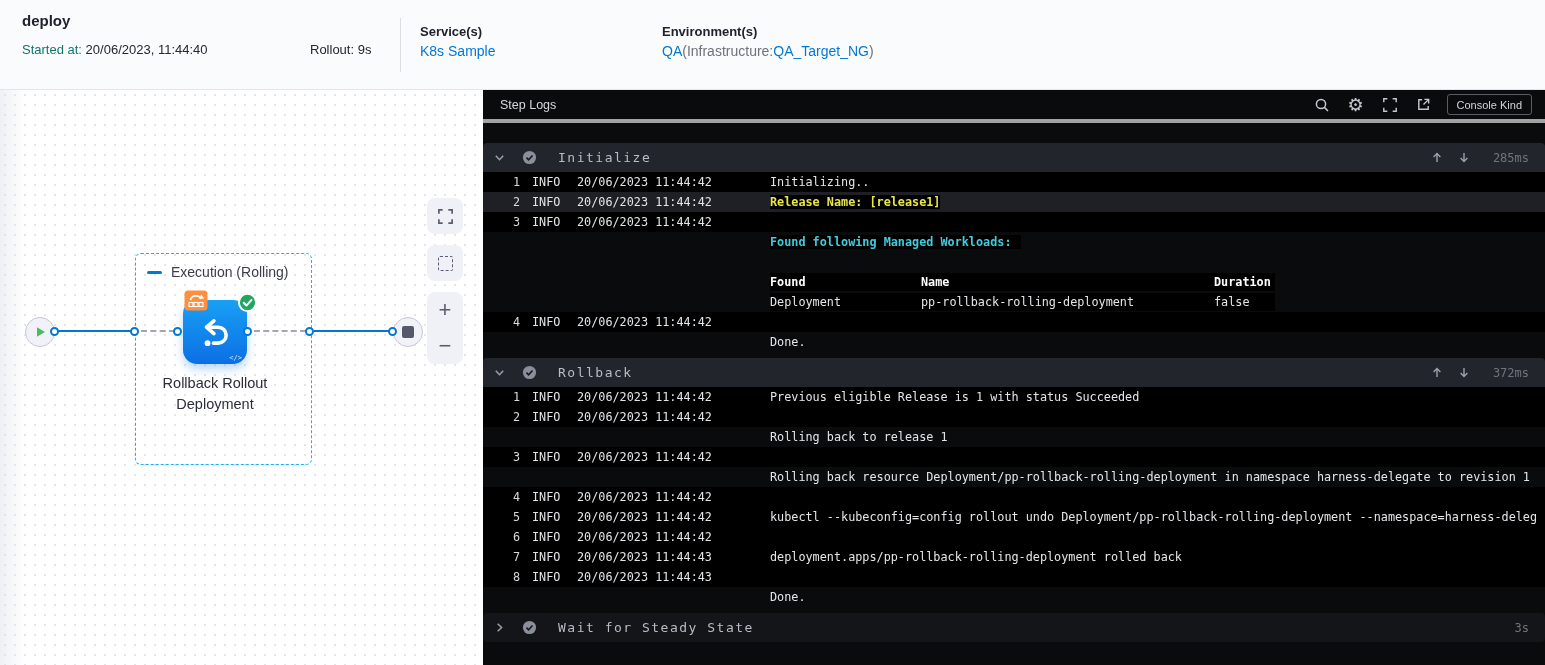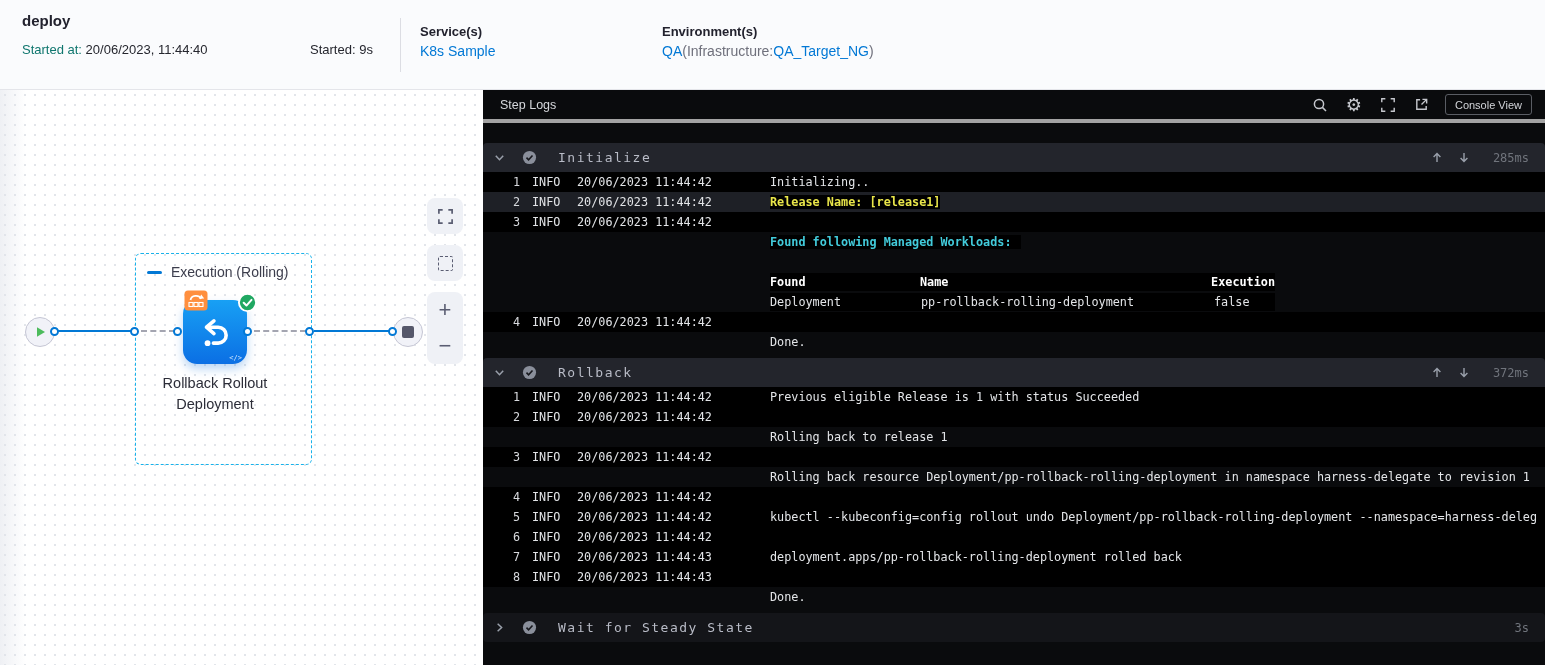--- a/index.html
+++ b/index.html
@@ -107,21 +107,21 @@
 
 <div class="app">
 
   <div class="top-header">
     <div class="h-title">deploy</div>
     <div class="h-meta">
       <span class="lbl">Started at:</span>
       <span>20/06/2023, 11:44:40</span>
     </div>
     <div class="h-duration">
-      <span class="lbl">Started:</span>
+      <span class="lbl">Rollout:</span>
       <span>9s</span>
     </div>
     <div class="h-divider"></div>
     <div class="h-col-label" style="left:420px; top:24px;">Service(s)</div>
     <div class="h-col-value" style="left:420px; top:43px;">
       <span class="link">K8s Sample</span>
     </div>
     <div class="h-col-label" style="left:662px; top:24px;">Environment(s)</div>
     <div class="h-col-value" style="left:662px; top:43px;">
       <span class="link">QA</span><span class="env-mid">(Infrastructure:</span><span class="link">QA_Target_NG</span><span class="env-mid">)</span>
@@ -220,21 +220,21 @@
           <svg width="16" height="16" viewBox="0 0 18 18">
               <path d="M2 6 V2 H6 M12 2 H16 V6 M16 12 V16 H12 M6 16 H2 V12" fill="none" stroke="#c5c7cd" stroke-width="1.6"></path>
             </svg>
         </span>
         <span class="c-icon">
           <svg width="15" height="15" viewBox="0 0 16 16">
               <path d="M6.5 3 H3 V13 H13 V9.5" fill="none" stroke="#c5c7cd" stroke-width="1.5"></path>
               <path d="M9 2.5 H13.5 V7 M13.2 2.8 L8 8" fill="none" stroke="#c5c7cd" stroke-width="1.5"></path>
             </svg>
         </span>
-        <button class="console-view-btn">Console View</button>
+        <button class="console-view-btn">Console Kind</button>
       </span>
     </div>
     <div class="log-scroll" id="log-sections">
         <div class="sec-head">
           <span class="chev">
             <svg width="13" height="13" viewBox="0 0 14 14">
               <polyline points="3,5 7,9.3 11,5" fill="none" stroke="#9aa0ab" stroke-width="1.6"></polyline>
             </svg>
           </span>
           <span class="scheck">
@@ -285,21 +285,21 @@
         <div class="log-row">
           <span class="lnum"></span>
           <span class="llevel"></span>
           <span class="lts"></span>
           <span class="lmsg"></span>
         </div>
         <div class="log-row">
           <span class="lnum"></span>
           <span class="llevel"></span>
           <span class="lts"></span>
-          <span class="lmsg"><span class="tbar trow-h"><span class="tc tc0">Found</span><span class="tc tc1">Name</span><span class="tc tc2" style="font-weight: bold;">Execution</span></span></span>
+          <span class="lmsg"><span class="tbar trow-h"><span class="tc tc0">Found</span><span class="tc tc1">Name</span><span class="tc tc2" style="font-weight: bold;">Duration</span></span></span>
         </div>
         <div class="log-row">
           <span class="lnum"></span>
           <span class="llevel"></span>
           <span class="lts"></span>
           <span class="lmsg"><span class="tbar"><span class="tc tc0">Deployment</span><span class="tc tc1">pp-rollback-rolling-deployment</span><span class="tc tc2">false</span></span></span>
         </div>
         <div class="log-row bar">
           <span class="lnum">4</span>
           <span class="llevel">INFO</span>

